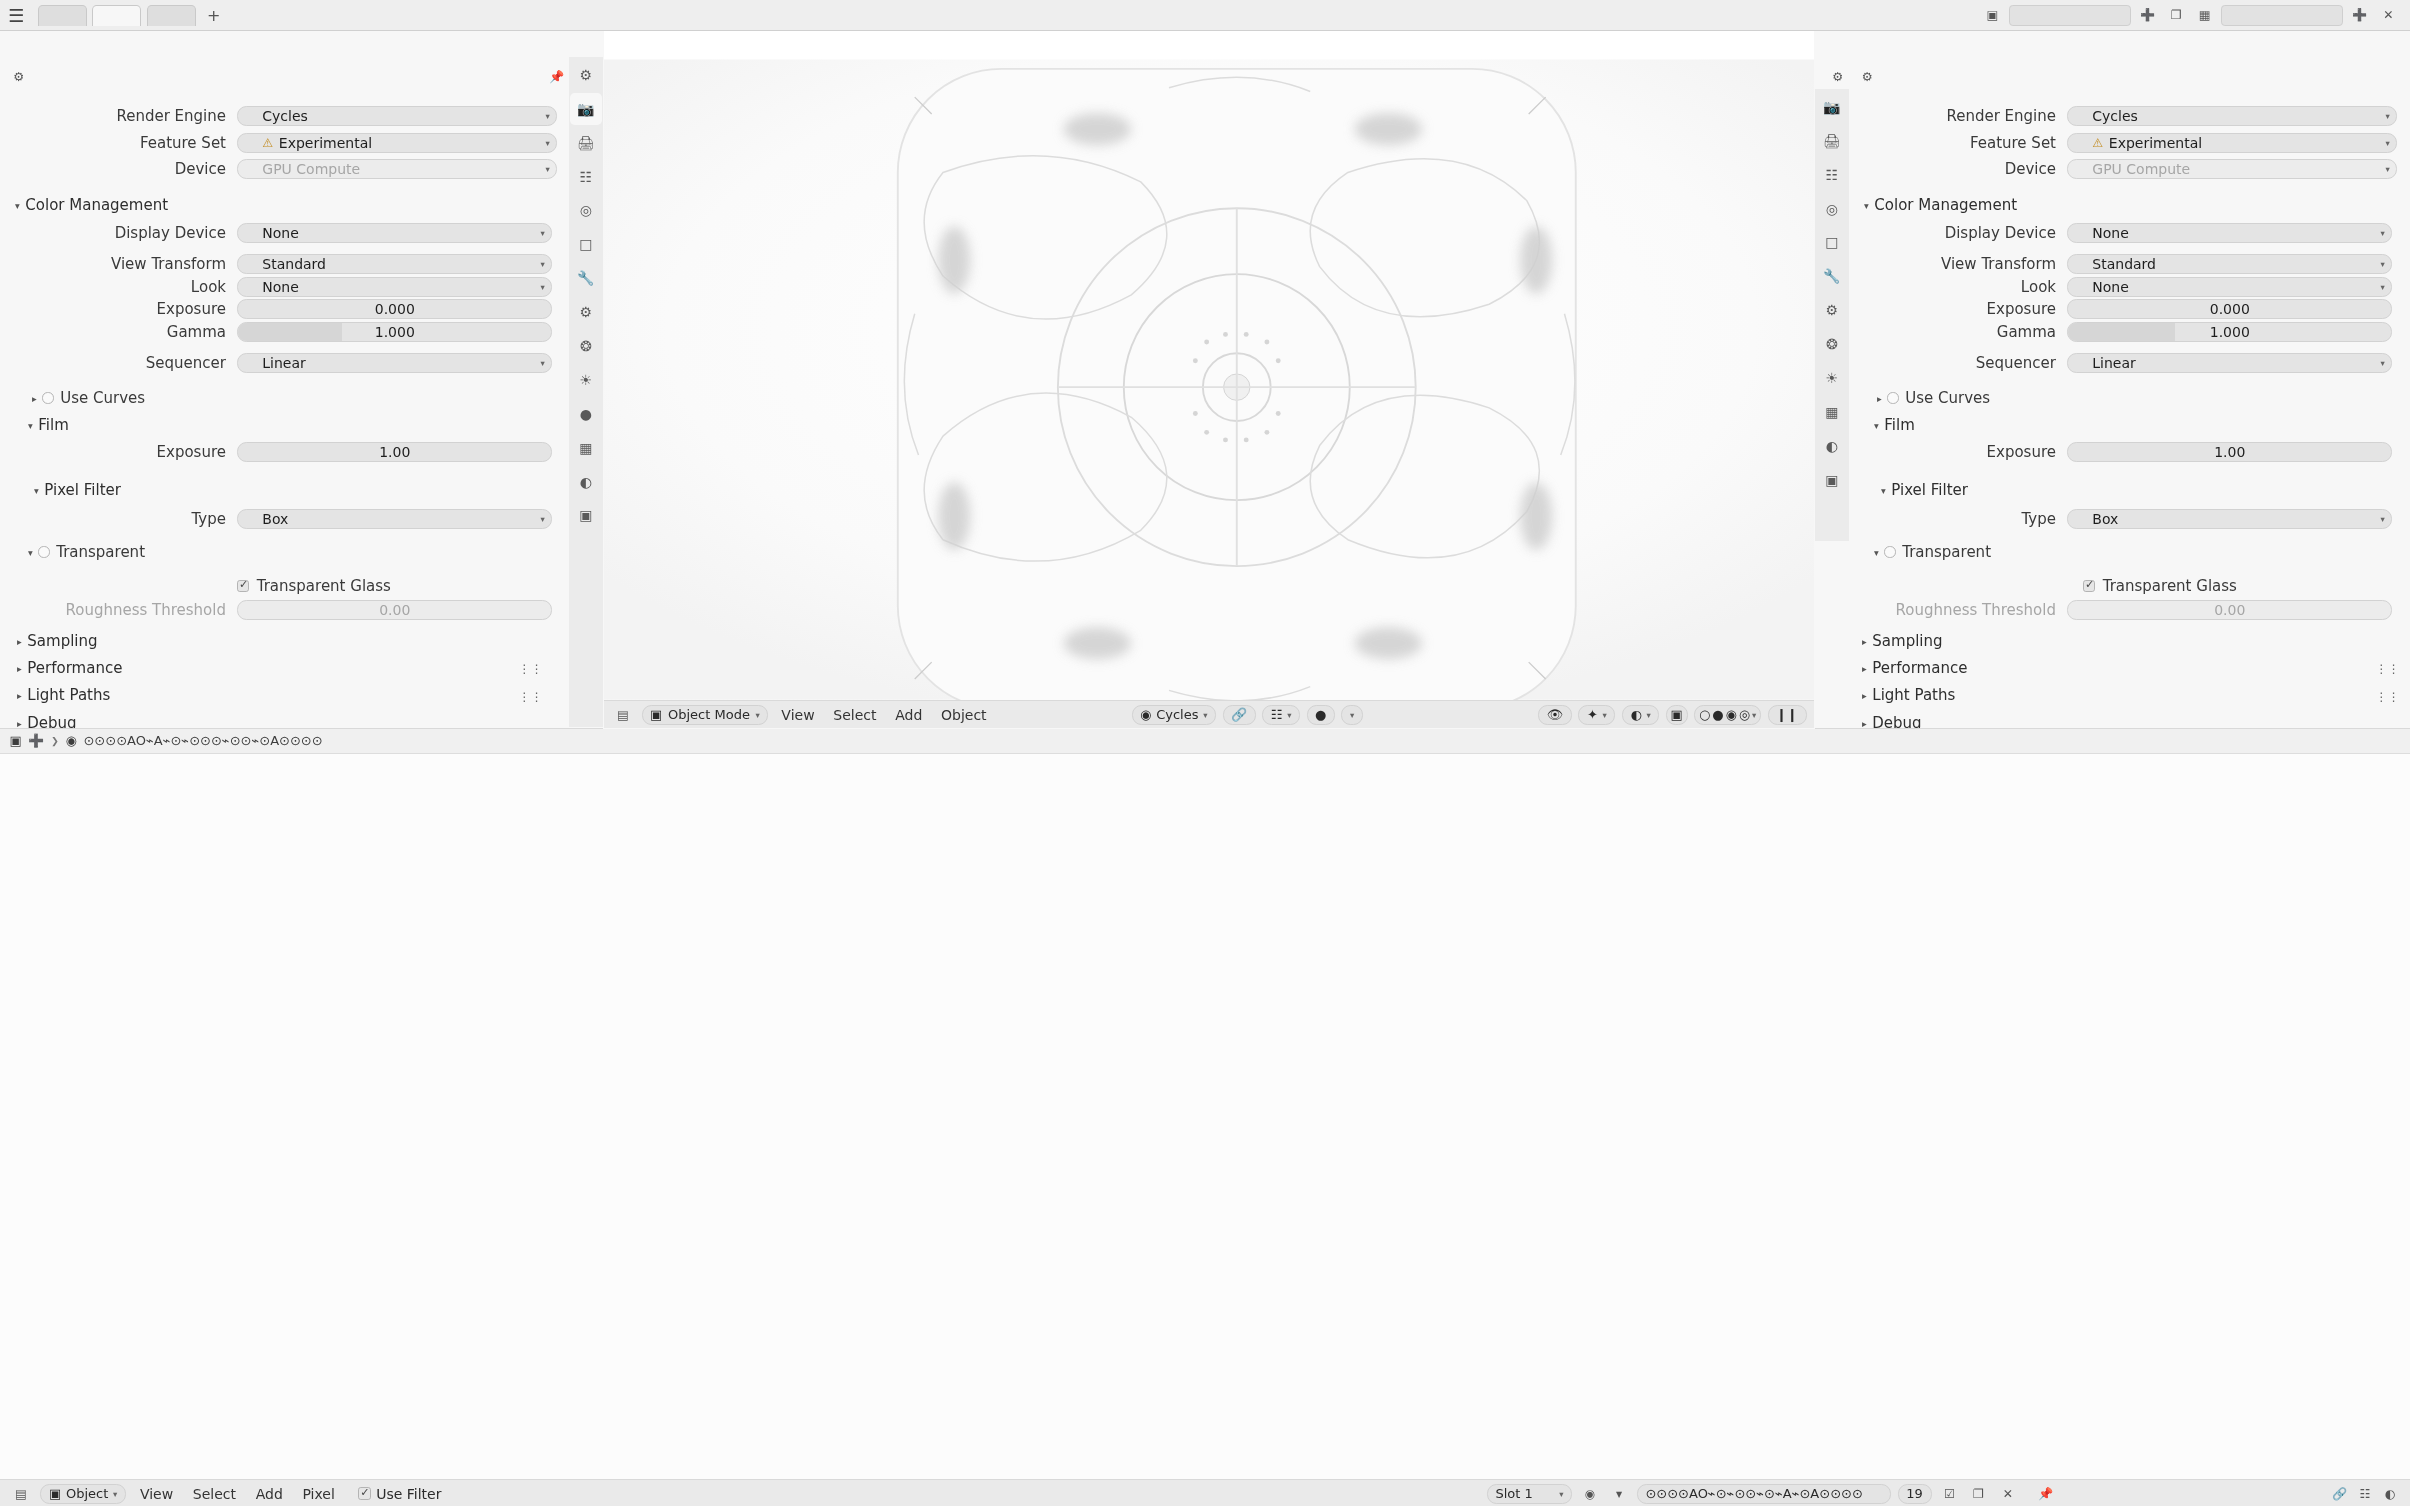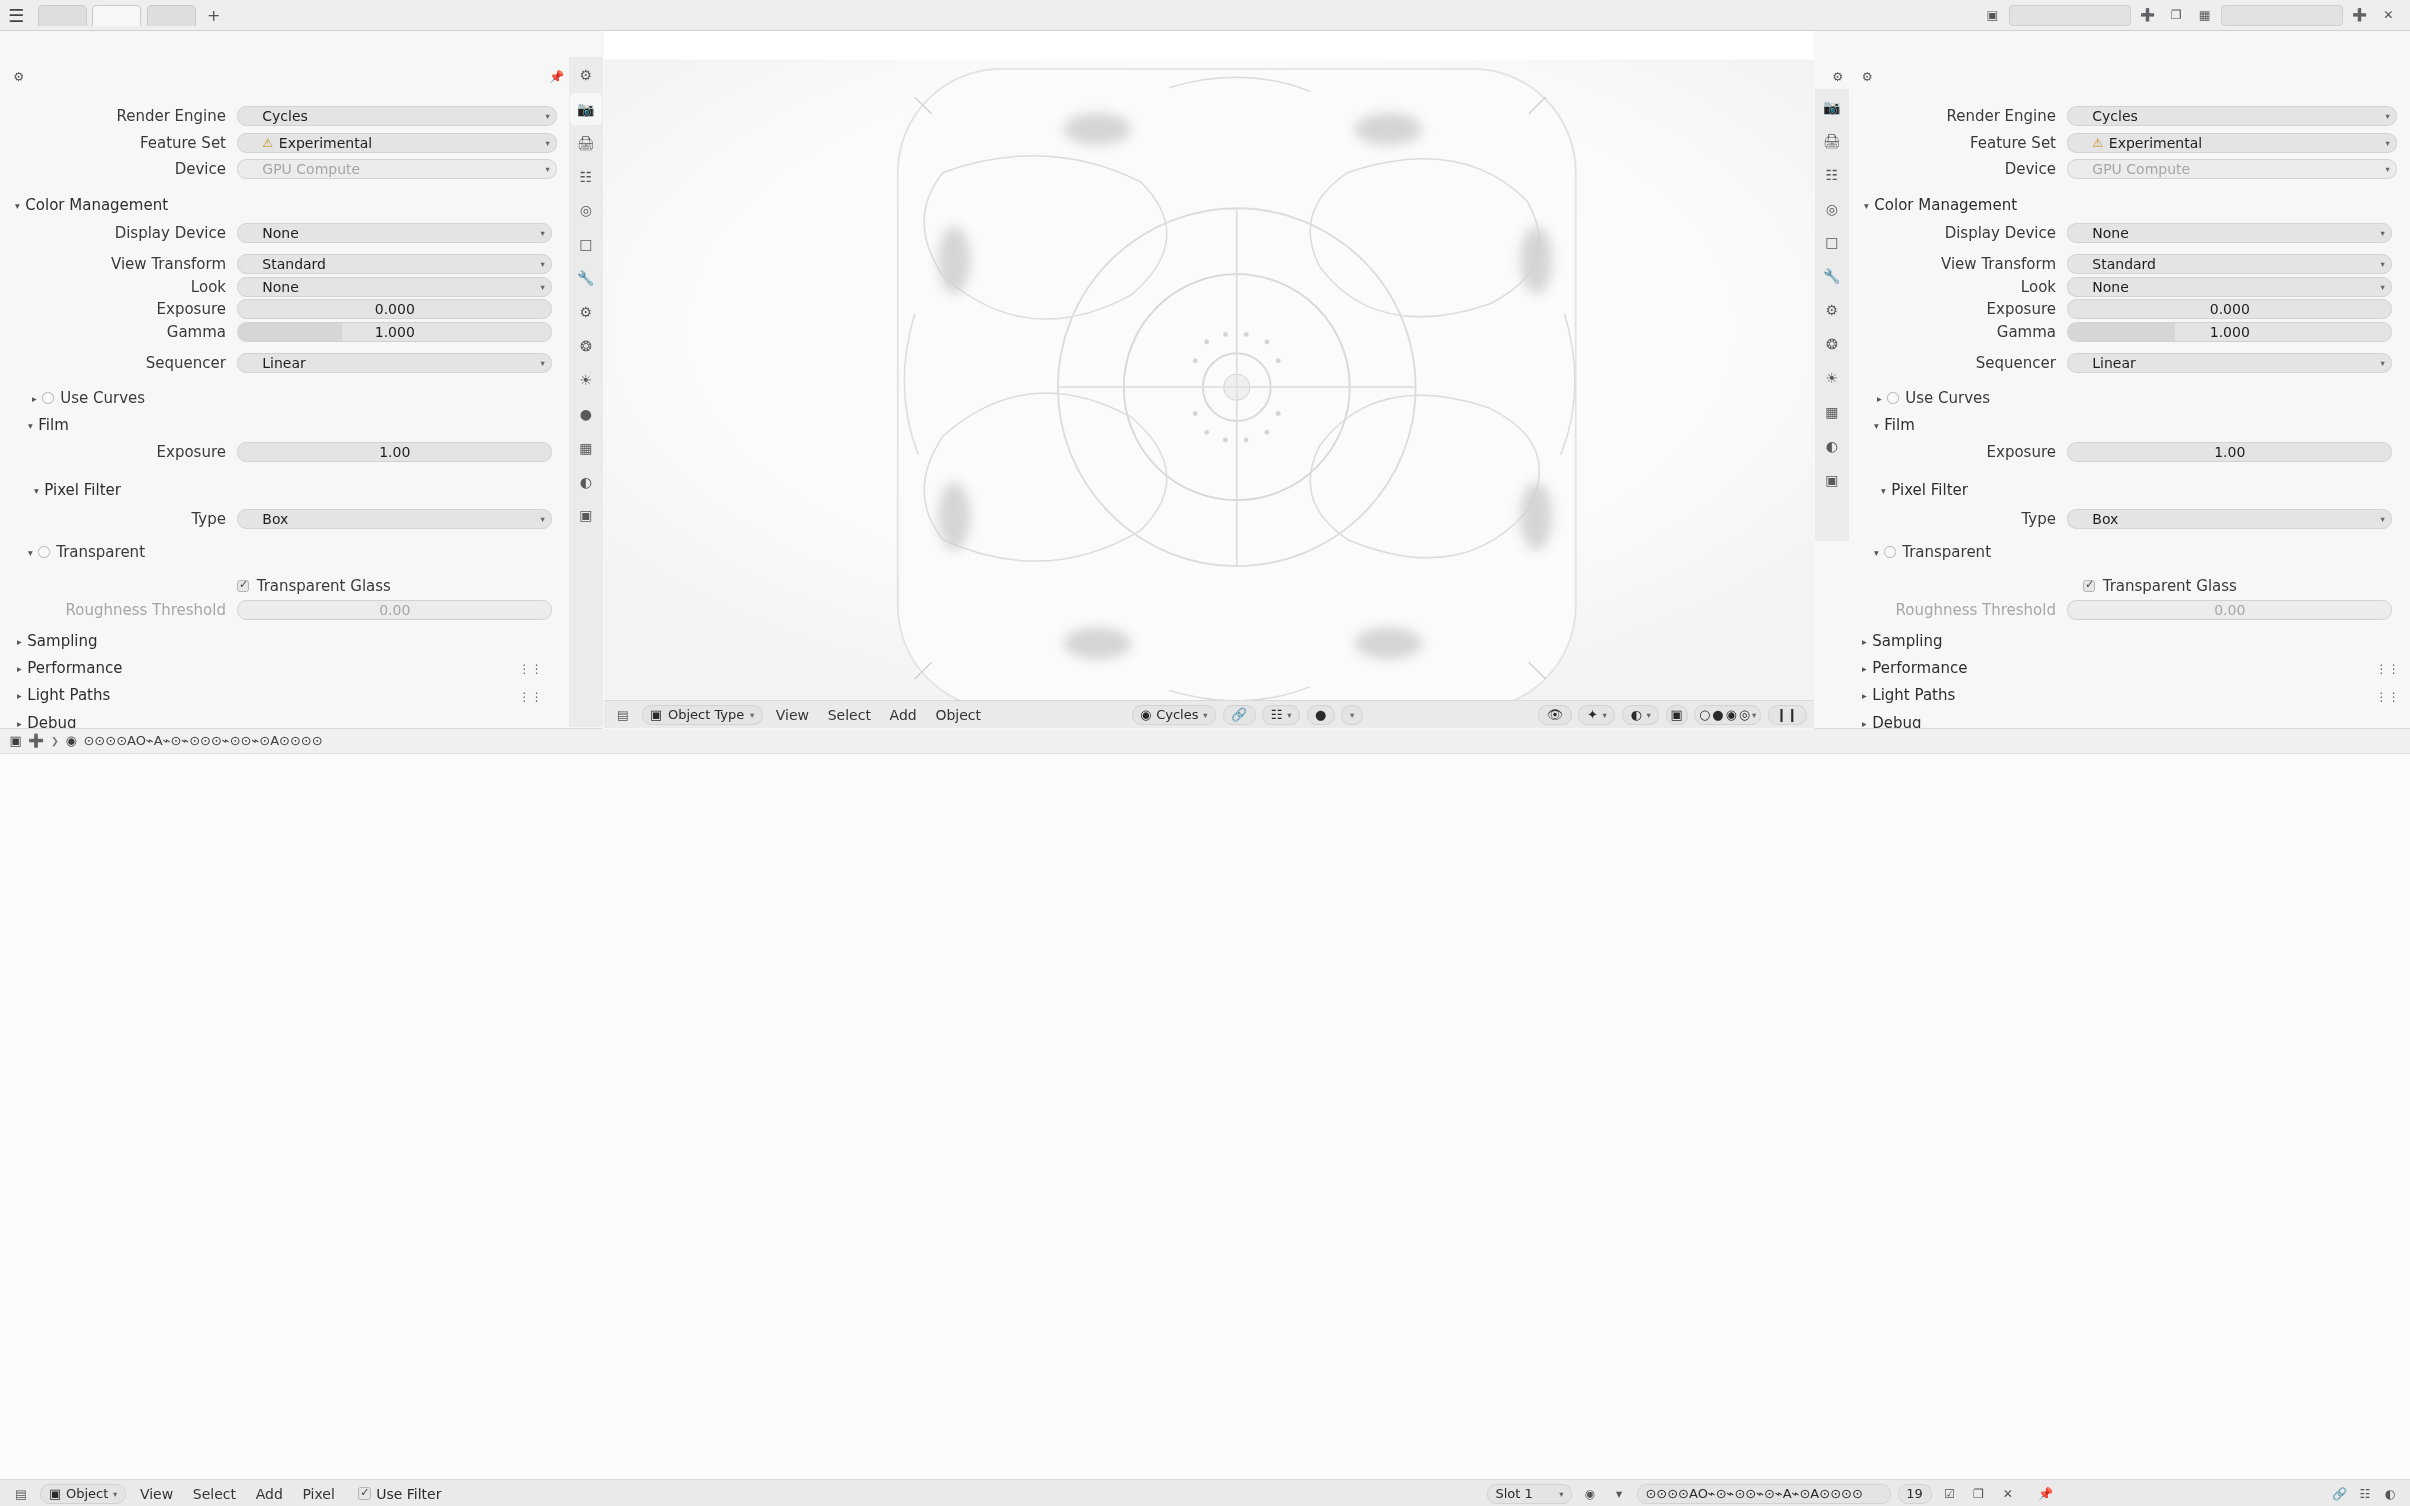--- a/index.html
+++ b/index.html
@@ -351,21 +351,21 @@
       </g>
       <g stroke="#cccccc" stroke-width="1.4" fill="none">
         <path d="M330 70 l18 18 M1000 70 l-18 18 M330 688 l18 -18 M1000 688 l-18 -18"></path>
       </g>
     </svg>
 
     <div class="vp-footer">
       <div class="iconbtn">▤</div>
       <div class="pill" style="gap:5.6px;">
         <span>▣</span>
-        <span>Object Type</span>
+        <span>Object Mode</span>
         <span style="font-size:8.5px; color:#666;">▾</span>
       </div>
       <div class="menuitem">View</div>
       <div class="menuitem">Select</div>
       <div class="menuitem">Add</div>
       <div class="menuitem">Object</div>
 
       <div style="margin-left:auto; display:flex; align-items:center; gap:6.6px;">
         <div class="pill">
           <span>◉</span>

